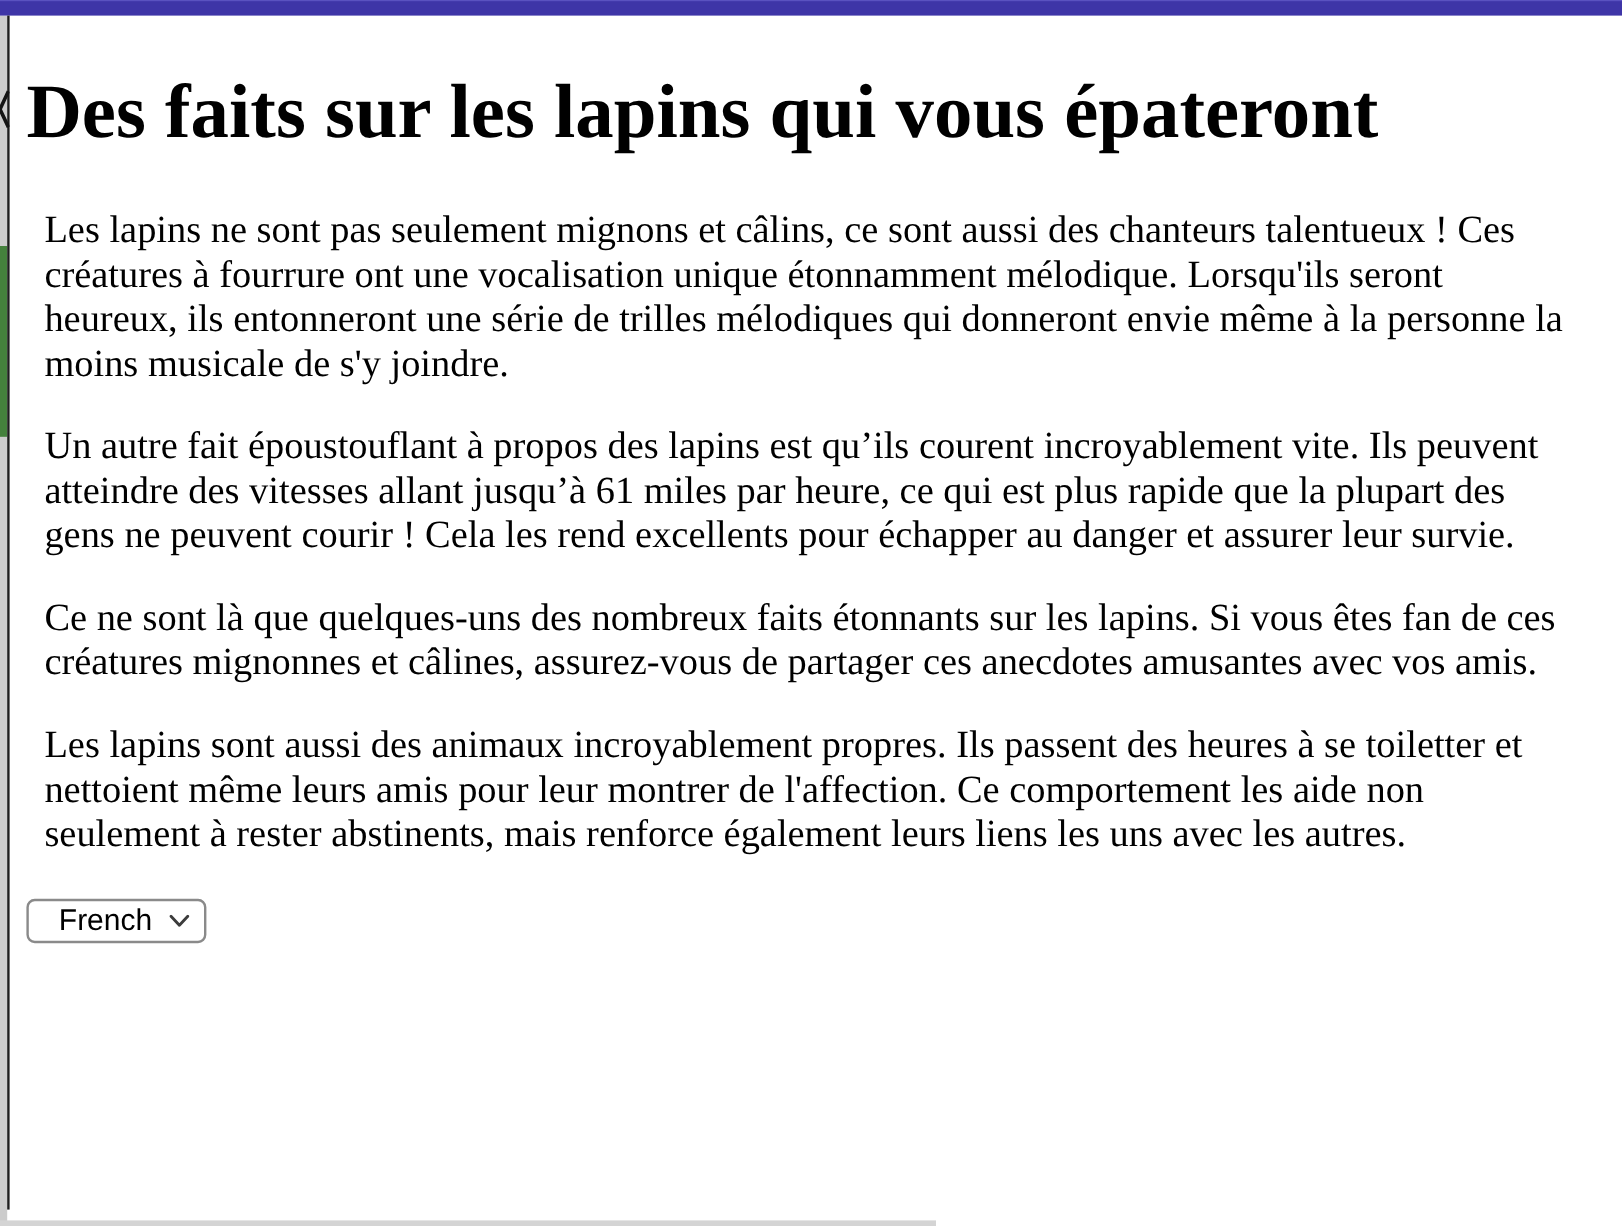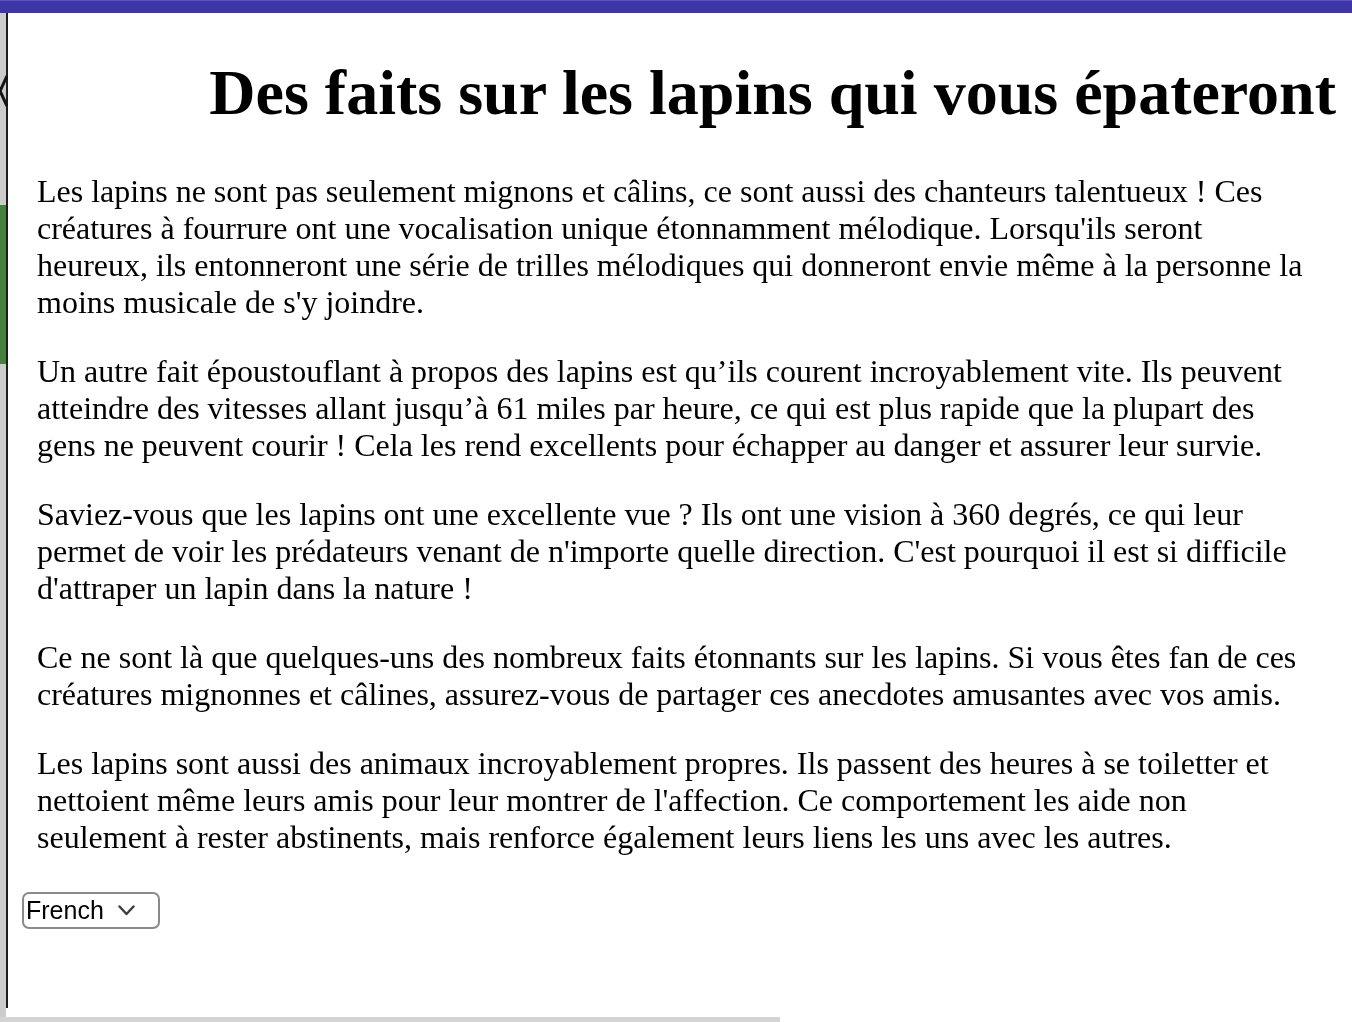--- a/index.html
+++ b/index.html
@@ -65,39 +65,38 @@
     box-sizing: border-box;
     font-size: 32px;
     color: #000000;
     background: #ffffff;
   }
   .content h1 {
     font-size: 2em;
     font-weight: bold;
     margin: 0.67em 0;
     letter-spacing: 0;
-    text-align: right;
   }
   .content p {
     margin: 1em 15px;
     line-height: normal;
   }
 
   
   .select-box {
     display: inline-flex;
     align-items: center;
     margin-top: 4px;
     height: 37px;
     min-width: 138px;
     box-sizing: border-box;
     border: 2px solid #8a8a8a;
     border-radius: 7px;
     background: #ffffff;
-    padding: 0 12px 0 2px;
+    padding: 0 12px 0 25px;
     cursor: default;
     font-family: "Liberation Sans", sans-serif;
     font-size: 25px;
     color: #000000;
     gap: 14px;
   }
   .select-box .chev {
     display: inline-block;
     width: 17px; height: 11px;
   }
@@ -116,21 +115,20 @@
 </svg>
 
 <div class="window-border-line"></div>
 <div class="bottom-edge-strip"></div>
 
 <div class="content">
   <h1>Des faits sur les lapins qui vous épateront</h1>
 
   <p>Les lapins ne sont pas seulement mignons et câlins, ce sont aussi des chanteurs talentueux ! Ces créatures à fourrure ont une vocalisation unique étonnamment mélodique. Lorsqu'ils seront heureux, ils entonneront une série de trilles mélodiques qui donneront envie même à la personne la moins musicale de s'y joindre.</p>
   <p>Un autre fait époustouflant à propos des lapins est qu’ils courent incroyablement vite. Ils peuvent atteindre des vitesses allant jusqu’à 61 miles par heure, ce qui est plus rapide que la plupart des gens ne peuvent courir ! Cela les rend excellents pour échapper au danger et assurer leur survie.</p>
-  <p>Saviez-vous que les lapins ont une excellente vue ? Ils ont une vision à 360 degrés, ce qui leur permet de voir les prédateurs venant de n'importe quelle direction. C'est pourquoi il est si difficile d'attraper un lapin dans la nature !</p>
   <p>Ce ne sont là que quelques-uns des nombreux faits étonnants sur les lapins. Si vous êtes fan de ces créatures mignonnes et câlines, assurez-vous de partager ces anecdotes amusantes avec vos amis.</p>
   <p>Les lapins sont aussi des animaux incroyablement propres. Ils passent des heures à se toiletter et nettoient même leurs amis pour leur montrer de l'affection. Ce comportement les aide non seulement à rester abstinents, mais renforce également leurs liens les uns avec les autres.</p>
 
   <div class="select-box" role="button" aria-haspopup="listbox">
     <span>French</span>
     <svg class="chev" viewBox="0 0 17 11">
       <polyline points="1.5,1.5 8.5,9 15.5,1.5" fill="none" stroke="#3c3c3c" stroke-width="2.4" stroke-linecap="round" stroke-linejoin="round"></polyline>
     </svg>
   </div>
 </div>

